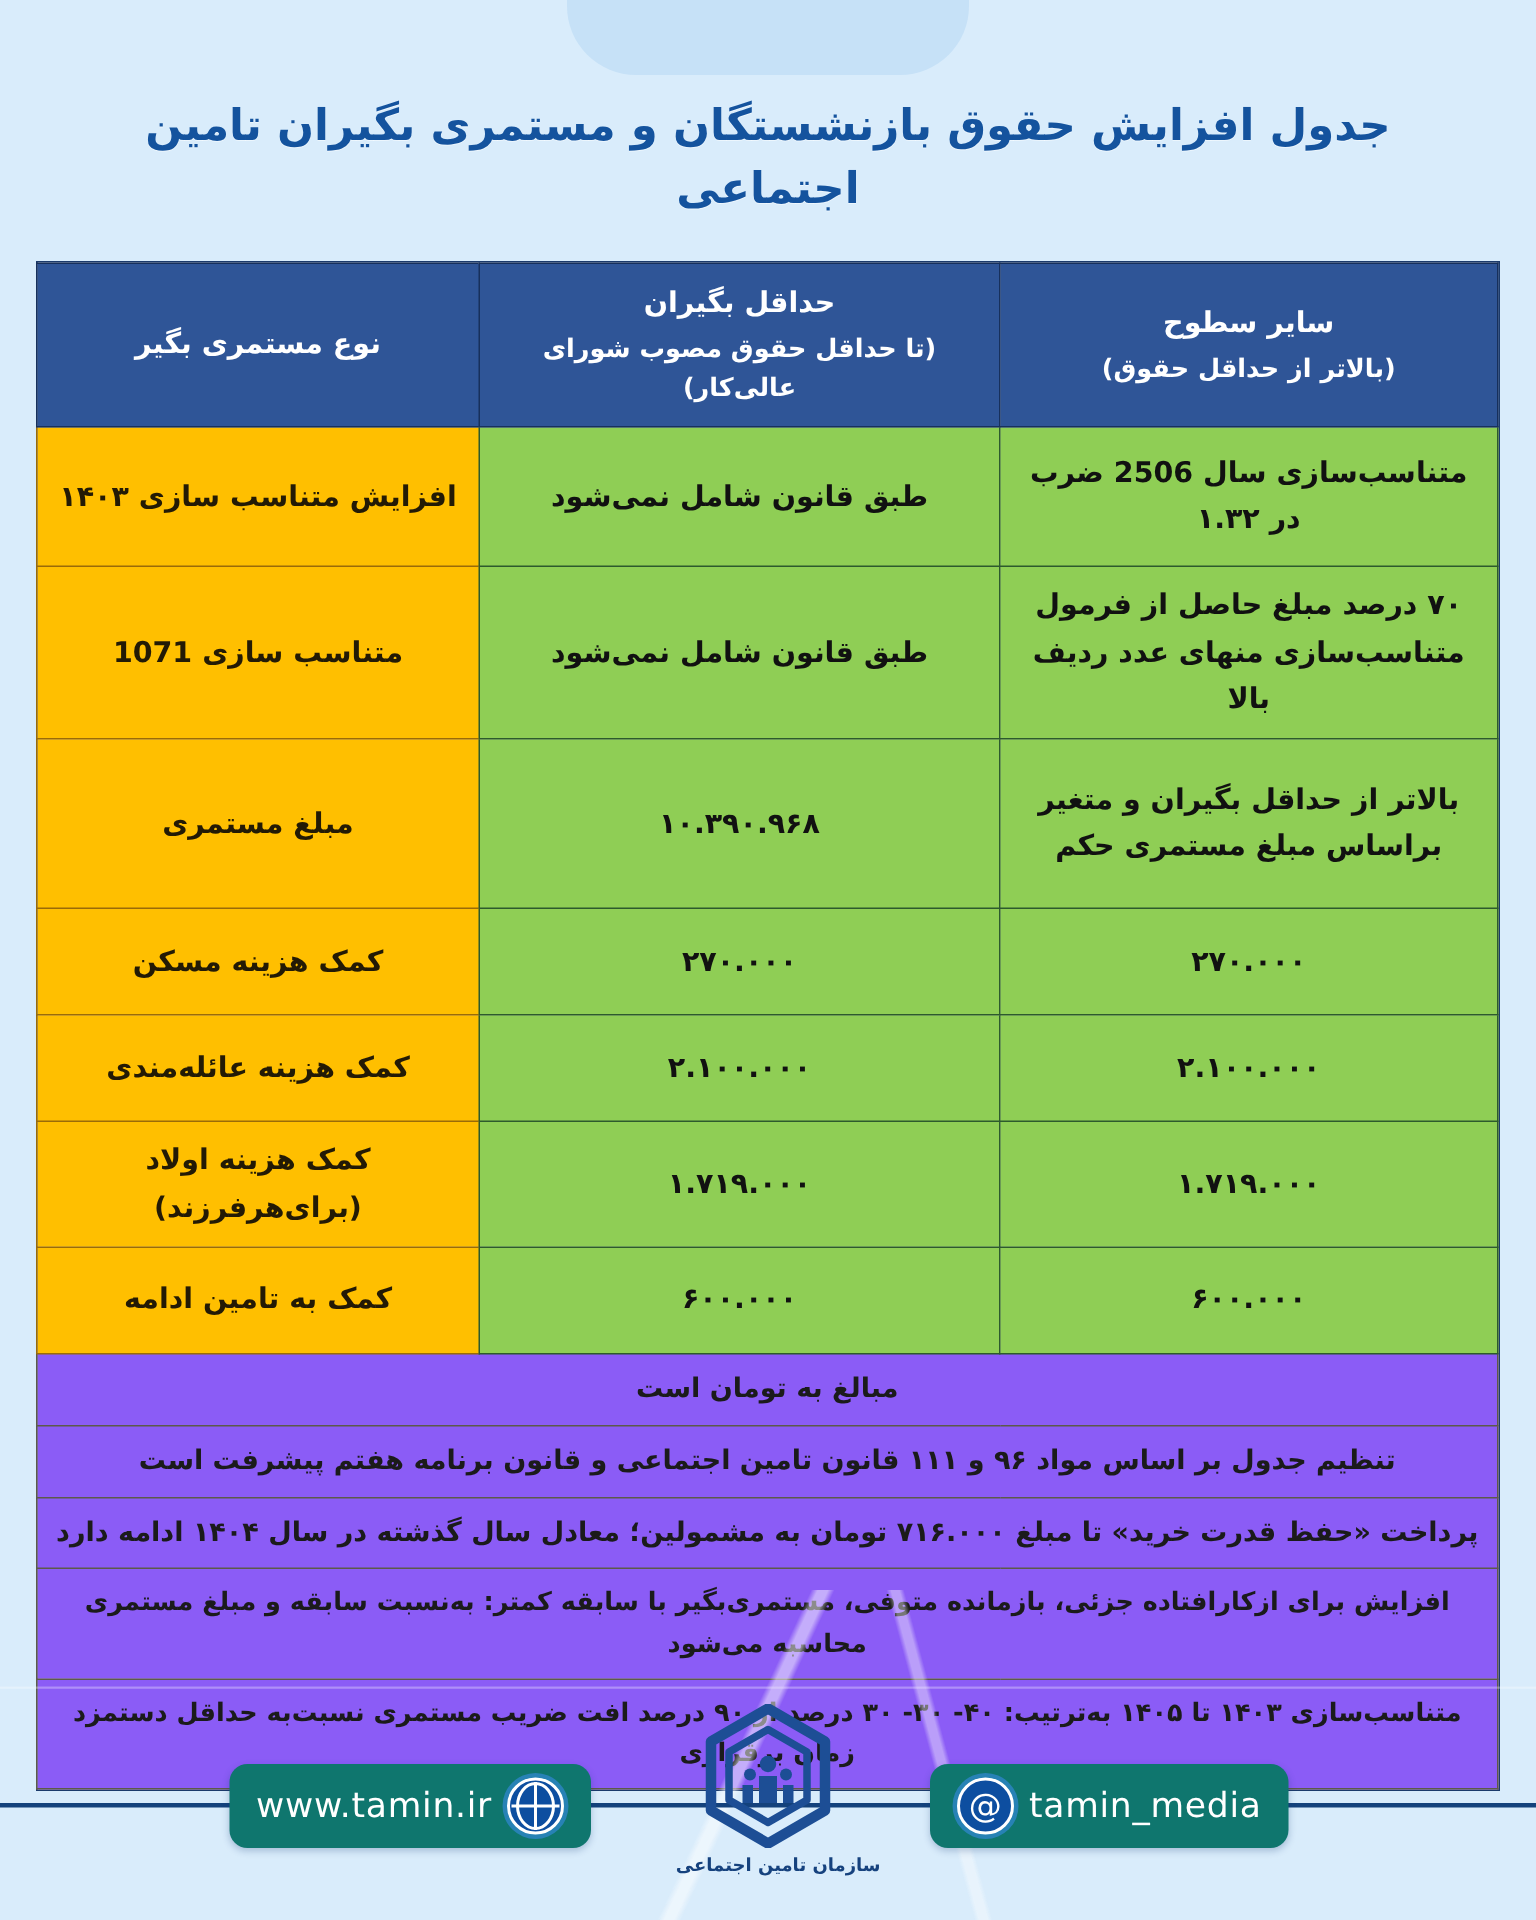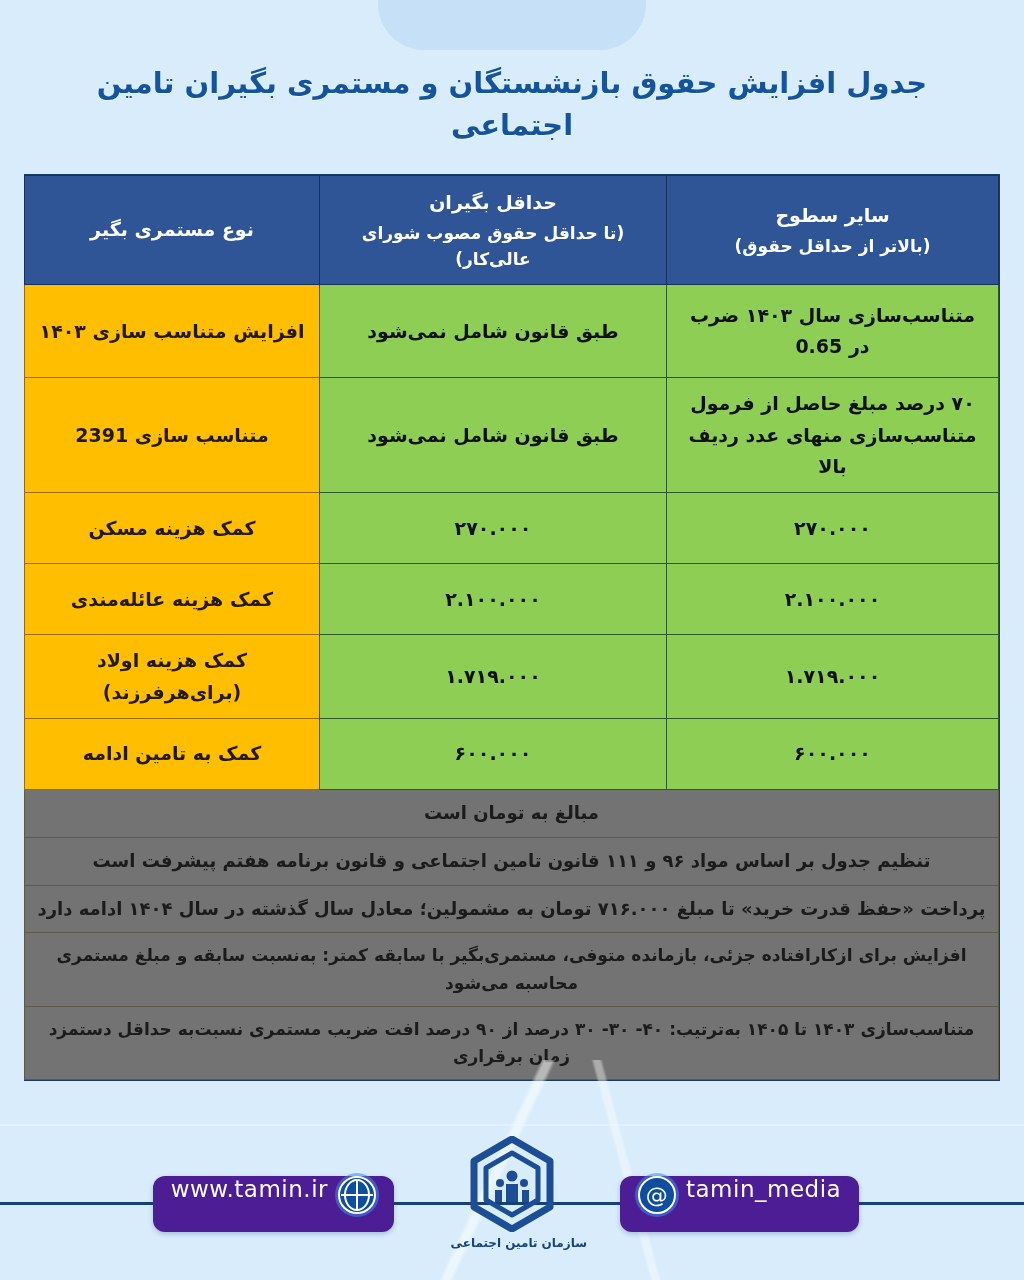--- a/index.html
+++ b/index.html
@@ -50,34 +50,34 @@
     font-weight:bold;
   }
   td.type{background:#ffbf00;color:#231a05;border-color:#9a6b08;}
   td.val{background:#8fce55;color:#111;}
 
   tr.tall td{height:92px;}
   tr.short td{height:50px;}
   tr.mid td{height:72px;}
 
   td.note{
-    background:#737373;color:#1b1b1b;font-size:18px;font-weight:bold;
+    background:#8b5cf6;color:#1b1b1b;font-size:18px;font-weight:bold;
     border:1px solid #5d5a4a;padding:9px 2px;text-align:center;line-height:1.6;
   }
   td.note-sm{font-size:17px;}
 
   .footer{
     position:absolute;left:0;right:0;bottom:0;height:150px;
   }
   .rule{
     position:absolute;top:72px;left:0;right:0;height:3px;background:#14427c;
   }
   .pill{
-    position:absolute;top:46px;height:56px;border-radius:12px;background:#4c1d95;
-    display:flex;align-items:flex-start;gap:10px;padding:0 18px;
+    position:absolute;top:46px;height:56px;border-radius:12px;background:#0f766e;
+    display:flex;align-items:center;gap:10px;padding:0 18px;
     color:#fff;font-size:23px;font-weight:normal;letter-spacing:.5px;
     box-shadow:0 2px 5px rgba(10,50,110,.25);direction:ltr;
   }
   .pill.site{right:630px;}
   .pill.media{left:620px;}
   .globe{
     width:34px;height:34px;border-radius:50%;background:#0d4ea0;
     border:2.5px solid #ffffff;position:relative;flex:0 0 auto;
     box-shadow:0 0 0 3px rgba(60,140,240,.55);
   }
@@ -125,28 +125,33 @@
           </th>
           <th>
             <span>حداقل بگیران</span>
             <span class="sub">(تا حداقل حقوق مصوب شورای عالی‌کار)</span>
           </th>
           <th>نوع مستمری بگیر</th>
         </tr>
       </thead>
       <tbody>
         <tr class="mid">
-          <td class="val">متناسب‌سازی سال ۱۴۰۳ ضرب در 0.65</td>
+          <td class="val">متناسب‌سازی سال 2506 ضرب در ۱.۳۲</td>
           <td class="val">طبق قانون شامل نمی‌شود</td>
           <td class="type">افزایش متناسب سازی ۱۴۰۳</td>
         </tr>
         <tr class="tall">
           <td class="val">۷۰ درصد مبلغ حاصل از فرمول متناسب‌سازی منهای عدد ردیف بالا</td>
           <td class="val">طبق قانون شامل نمی‌شود</td>
-          <td class="type">متناسب سازی 2391</td>
+          <td class="type">متناسب سازی 1071</td>
+        </tr>
+        <tr class="tall">
+          <td class="val">بالاتر از حداقل بگیران و متغیر براساس مبلغ مستمری حکم</td>
+          <td class="val">۱۰.۳۹۰.۹۶۸</td>
+          <td class="type">مبلغ مستمری</td>
         </tr>
         <tr class="short">
           <td class="val">۲۷۰.۰۰۰</td>
           <td class="val">۲۷۰.۰۰۰</td>
           <td class="type">کمک هزینه مسکن</td>
         </tr>
         <tr class="short">
           <td class="val">۲.۱۰۰.۰۰۰</td>
           <td class="val">۲.۱۰۰.۰۰۰</td>
           <td class="type">کمک هزینه عائله‌مندی</td>

